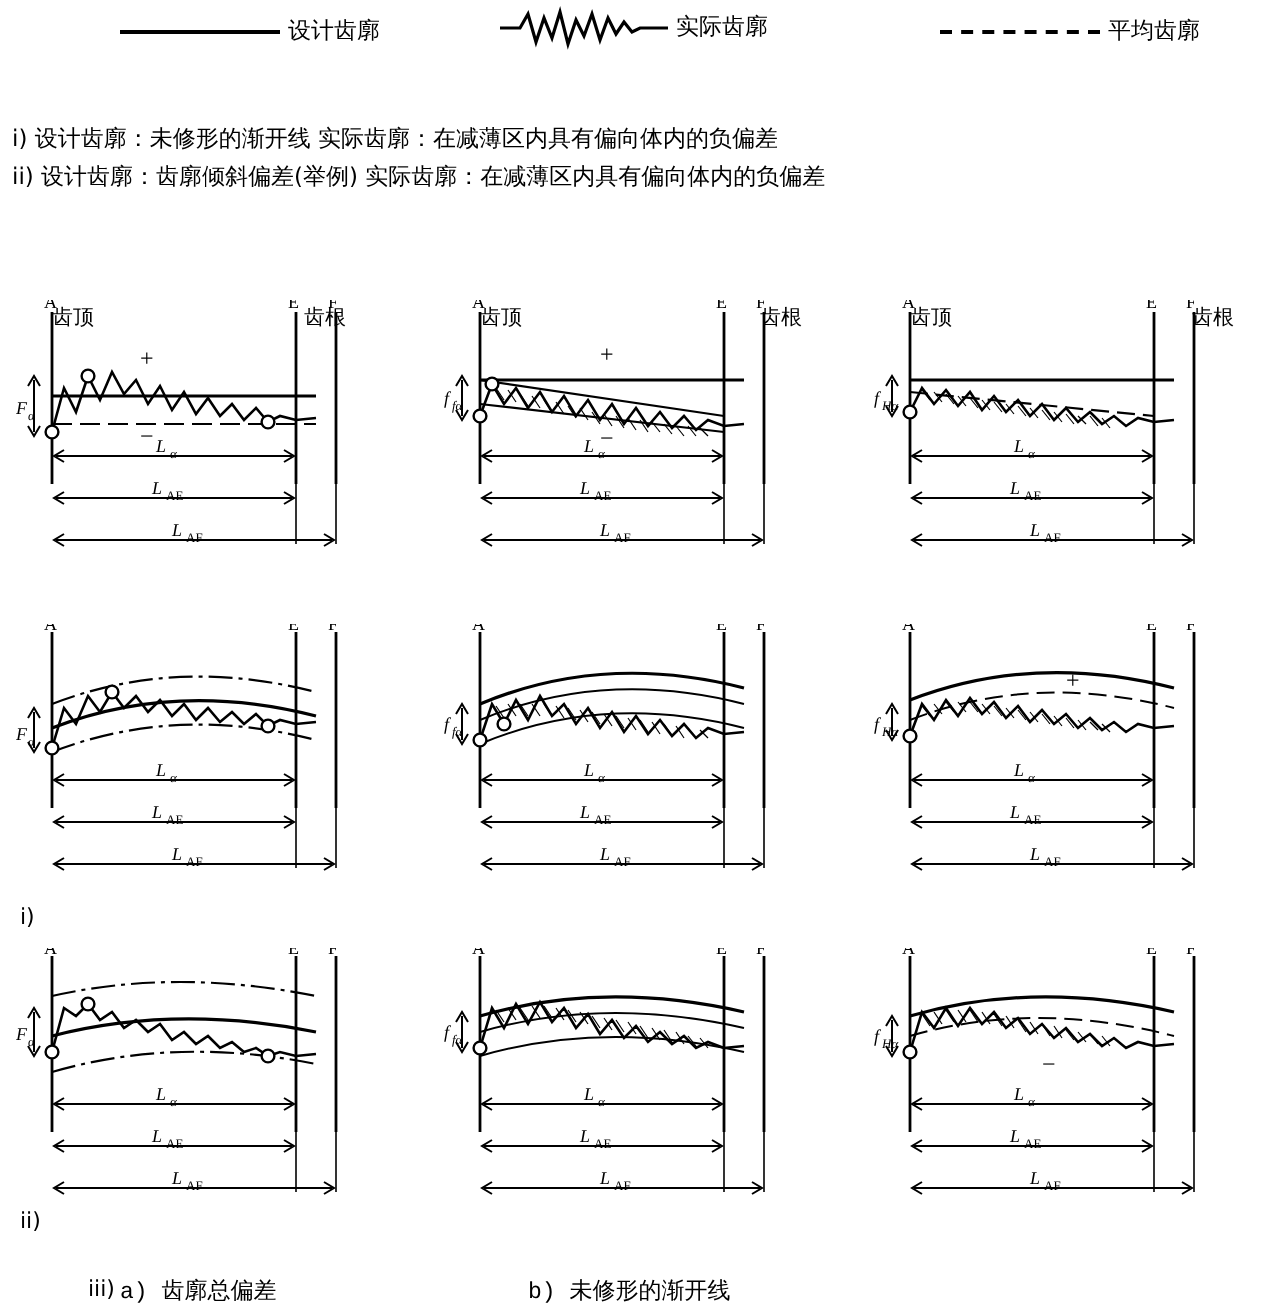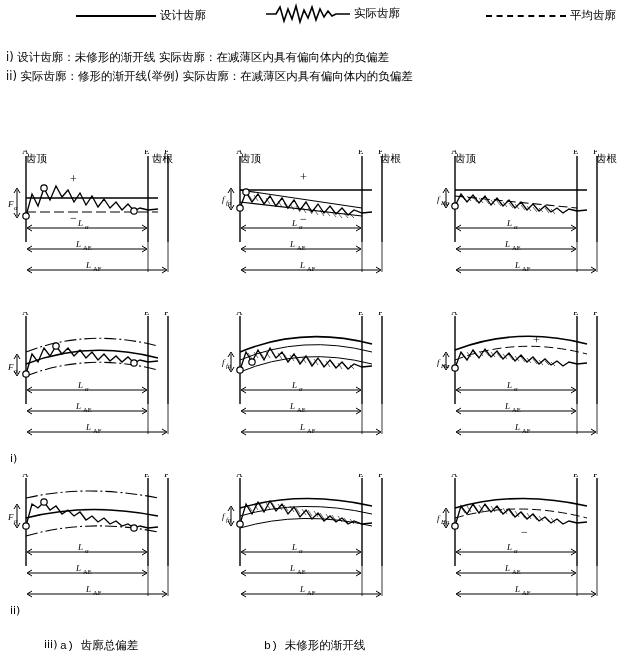--- a/index.html
+++ b/index.html
@@ -1,28 +1,28 @@
 <!DOCTYPE html>
 <html><head>
 <meta charset="utf-8">
 <style>
   html,body{margin:0;padding:0;background:#ffffff;}
   body{width:636px;height:657px;position:relative;font-family:"Liberation Serif",serif;color:#000;}
   .wrap{position:relative;width:636px;height:657px;overflow:hidden;}
 
   
-  .legend{position:absolute;left:16px;top:0;width:578px;height:42px;padding-left:36px;}
+  .legend{position:absolute;left:0;top:0;width:578px;height:42px;padding-left:36px;}
   .legend .cell{position:absolute;top:8px;display:flex;align-items:center;}
   .legend .lbl{font-size:11.5px;font-family:"DejaVu Sans",sans-serif;white-space:nowrap;}
   .line-solid{width:80px;height:0;border-top:2px solid #000;margin-right:4px;}
   .line-dash{width:80px;height:0;border-top:2px dashed #000;margin-right:4px;}
   .wavy{width:84px;height:22px;margin-right:4px;}
 
   
-  .notes{position:absolute;left:6px;top:48px;width:624px;font-size:11.5px;
+  .notes{position:absolute;left:6px;top:60px;width:624px;font-size:11.5px;
          font-family:"DejaVu Sans",sans-serif;line-height:19px;}
   .notes div{white-space:nowrap;}
 
   
   .grid{position:absolute;left:0;top:150px;width:636px;height:488px;}
   .panel{position:absolute;width:196px;height:150px;}
   .col0{left:8px;} .col1{left:222px;} .col2{left:437px;}
   .row0{top:0px;} .row1{top:162px;} .row2{top:324px;}
 
   .panel svg{position:absolute;left:0;top:0;}
@@ -54,21 +54,21 @@
       <span class="lbl">实际齿廓</span>
     </div>
     <div class="cell" style="left:470px;">
       <span class="line-dash"></span>
       <span class="lbl">平均齿廓</span>
     </div>
   </div>
 
   <div class="notes">
     <div>i) 设计齿廓：未修形的渐开线    实际齿廓：在减薄区内具有偏向体内的负偏差</div>
-    <div>ii) 实际齿廓：修形的渐开线(举例)    实际齿廓：在减薄区内具有偏向体内的负偏差</div>
+    <div>ii) 设计齿廓：齿廓倾斜偏差(举例)    实际齿廓：在减薄区内具有偏向体内的负偏差</div>
   </div>
 
   <div class="hdr" style="left:26px;top:152px;">齿顶</div>
   <div class="hdr" style="left:152px;top:152px;">齿根</div>
   <div class="hdr" style="left:240px;top:152px;">齿顶</div>
   <div class="hdr" style="left:380px;top:152px;">齿根</div>
   <div class="hdr" style="left:455px;top:152px;">齿顶</div>
   <div class="hdr" style="left:596px;top:152px;">齿根</div>
 
   <div class="grid">

